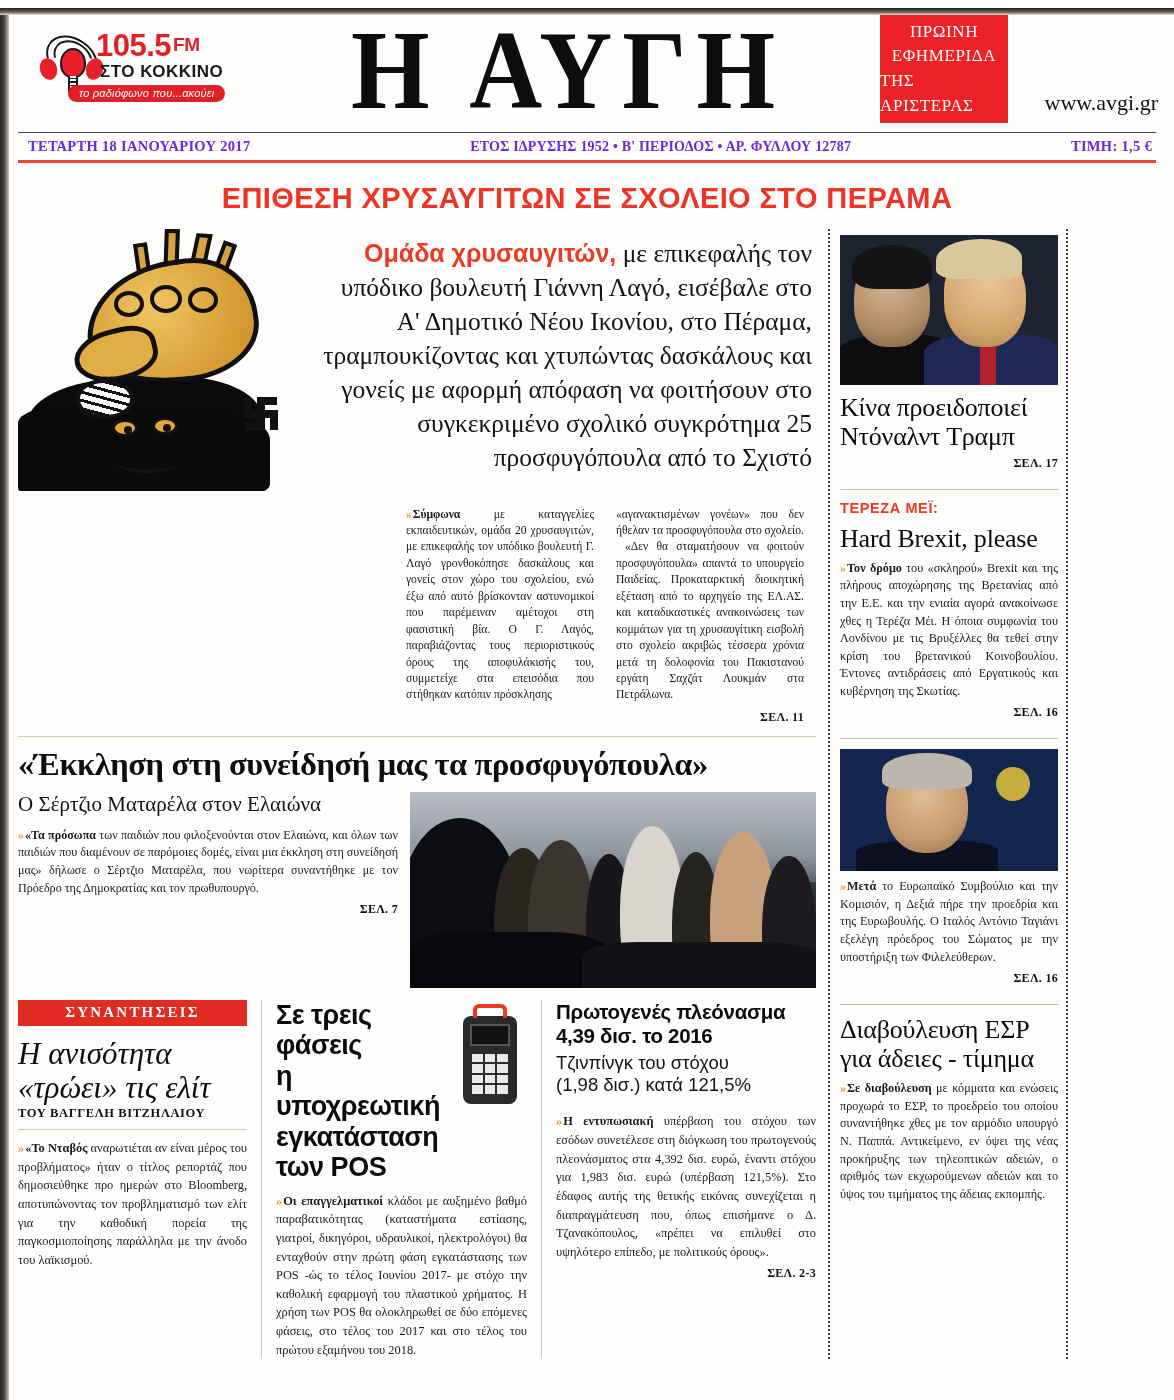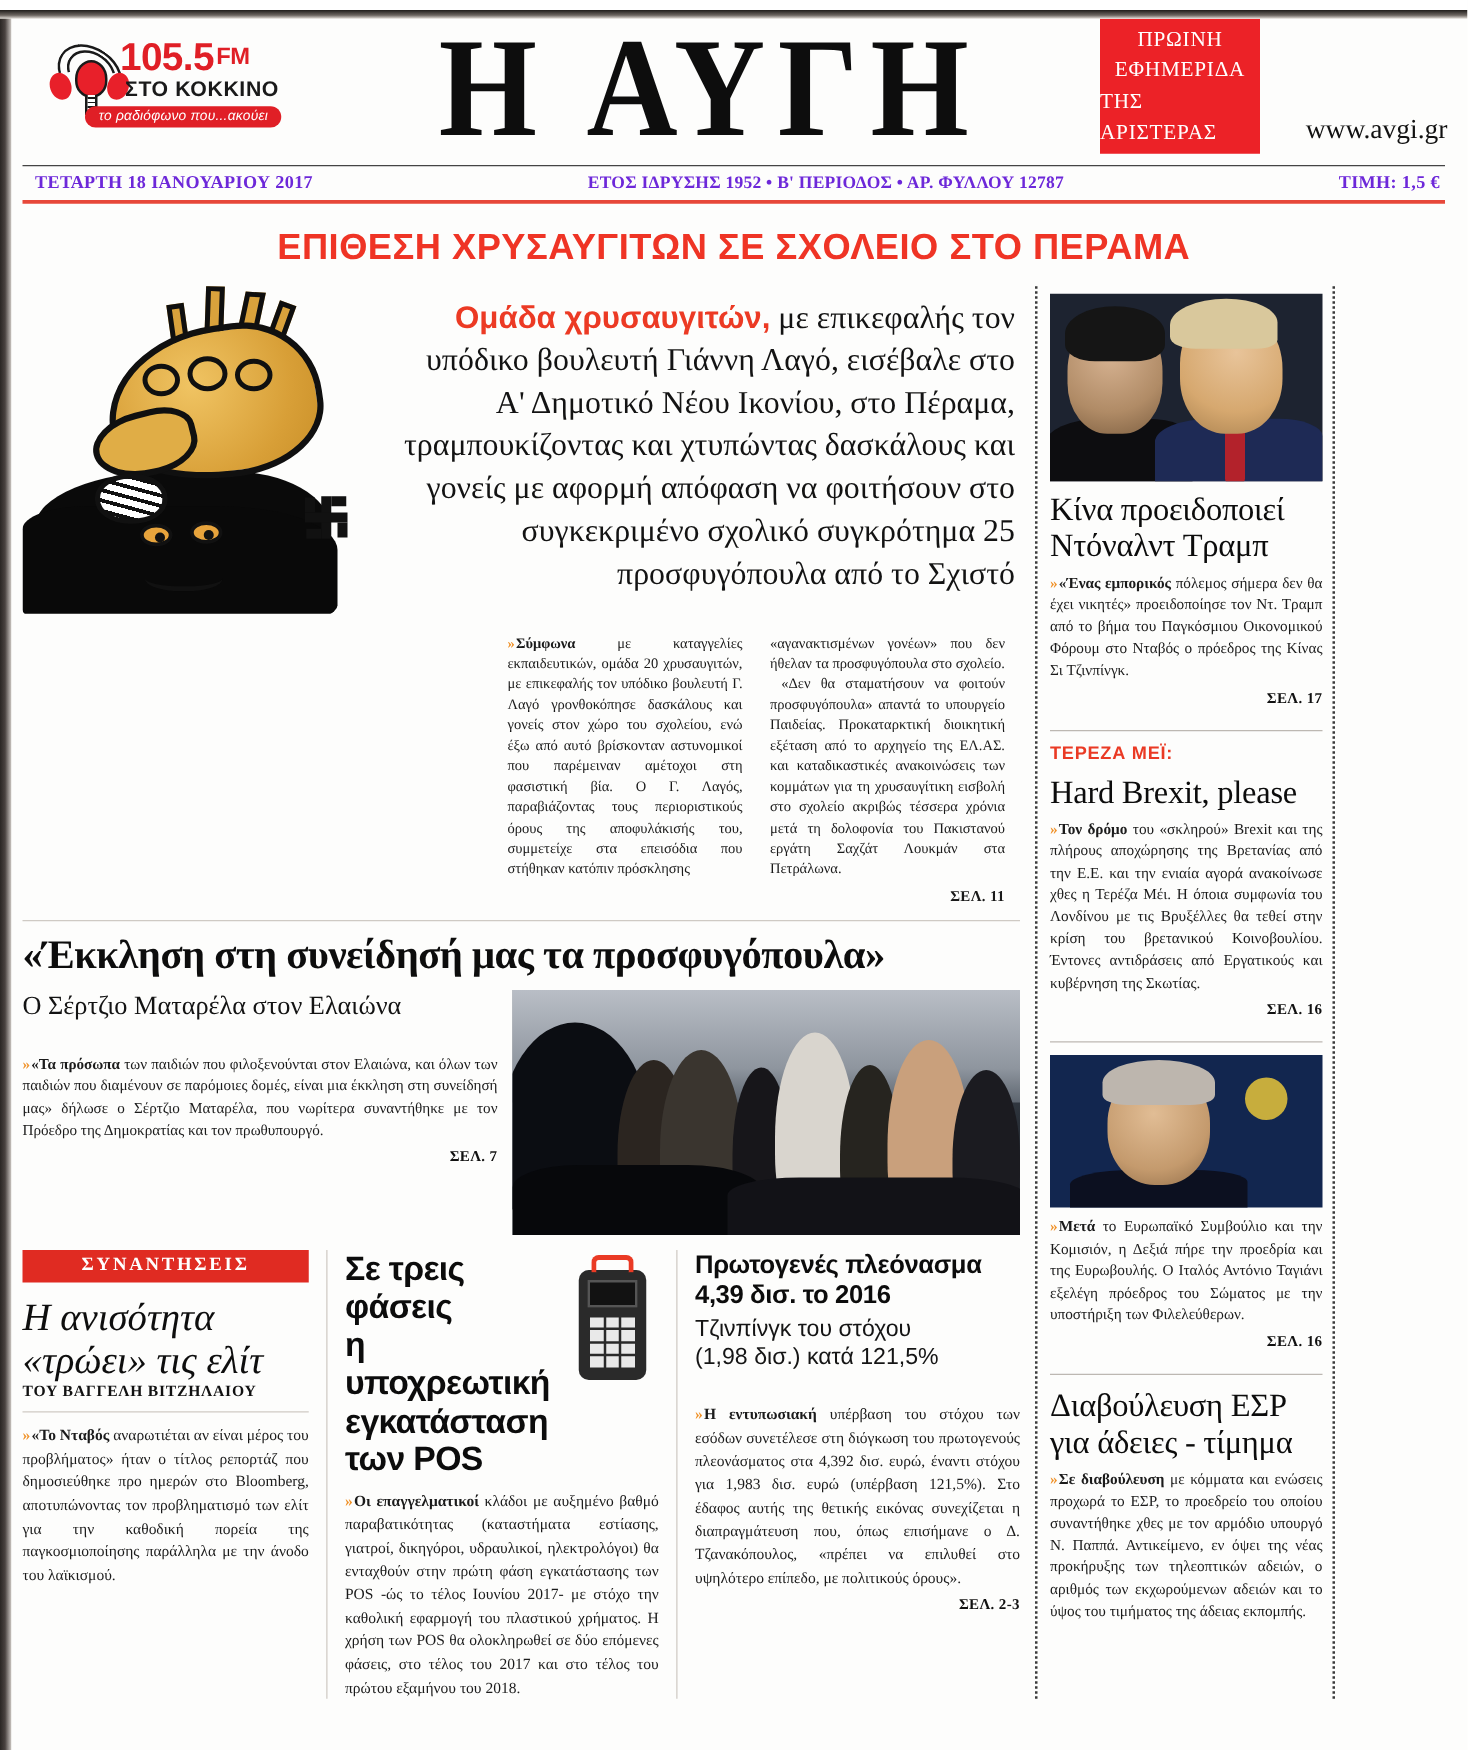--- a/index.html
+++ b/index.html
@@ -292,21 +292,21 @@
   .matt-block { margin-top: 10px; border-top: 1px solid #cfcac4; padding-top: 10px; position: relative; }
   .matt-head {
     font-family: "Liberation Serif", serif;
     font-weight: 700; font-size: 32.5px; letter-spacing: -0.4px;
     color: #0d0d0d; line-height: 1.1; white-space: nowrap;
   }
   .matt-row { display: flex; margin-top: 9px; }
   .matt-left { width: 392px; flex: 0 0 auto; padding-right: 12px; }
   .matt-sub {
     font-family: "Liberation Serif", serif;
-    font-size: 21px; color: #131313; margin-bottom: 26px;
+    font-size: 21px; color: #131313; margin-bottom: 10px;
   }
   .matt-body {
     font-family: "Liberation Serif", serif;
     font-size: 12.1px; line-height: 1.46; text-align: justify; color: #1b1b1b;
   }
   .matt-photo {
     flex: 1 1 auto; height: 196px; position: relative; overflow: hidden;
     background: linear-gradient(175deg,#7c8490 0%, #4c545f 28%, #2a3038 60%, #191d22 100%);
   }
   .mp-crowd { position: absolute; border-radius: 50% 50% 42% 42%; }
@@ -593,21 +593,21 @@
 
         <div class="bc bc3">
           <div class="sur-head">
             <div>Πρωτογενές πλεόνασμα</div>
             <div>4,39 δισ. το 2016</div>
           </div>
           <div class="sur-sub">
             <div>Τζινπίνγκ του στόχου</div>
             <div>(1,98 δισ.) κατά 121,5%</div>
           </div>
-          <div class="op-body" style="margin-top:26px;">
+          <div class="op-body" style="margin-top:16px;">
             <span class="arrow">»</span><span class="bold-lead">Η εντυπωσιακή</span><span> υπέρβαση του στόχου των εσόδων συνετέλεσε στη διόγκωση του πρωτογενούς πλεονάσματος στα 4,392 δισ. ευρώ, έναντι στόχου για 1,983 δισ. ευρώ (υπέρβαση 121,5%). Στο έδαφος αυτής της θετικής εικόνας συνεχίζεται η διαπραγμάτευση που, όπως επισήμανε ο Δ. Τζανακόπουλος, «πρέπει να επιλυθεί στο υψηλότερο επίπεδο, με πολιτικούς όρους».</span>
           </div>
           <div class="sel">ΣΕΛ. 2-3</div>
         </div>
 
       </div>
     </div>
 
     <div class="col-right">
 
@@ -618,23 +618,20 @@
           <div class="px xi-hair hair-fade"></div>
           <div class="px tr-body"></div>
           <div class="px tr-tie"></div>
           <div class="px tr-head"></div>
           <div class="px tr-hair hair-fade"></div>
         </div>
         <div class="rail-head">
           <div>Κίνα προειδοποιεί</div>
           <div>Ντόναλντ Τραμπ</div>
         </div>
-        <div class="rail-body">
-          <span class="arrow">»</span><span class="bold-lead">«Ένας εμπορικός</span><span> πόλεμος σήμερα δεν θα έχει νικητές» προειδοποίησε τον Ντ. Τραμπ από το βήμα του Παγκόσμιου Οικονομικού Φόρουμ στο Νταβός ο πρόεδρος της Κίνας Σι Τζινπίνγκ.</span>
-        </div>
         <div class="sel">ΣΕΛ. 17</div>
       </div>
 
       <div class="rail-rule"></div>
 
       <div class="rail-item">
         <div class="rail-kicker">ΤΕΡΕΖΑ ΜΕΪ:</div>
         <div class="rail-head serif-en">Hard Brexit, please</div>
         <div class="rail-body">
           <span class="arrow">»</span><span class="bold-lead">Τον δρόμο</span><span> του «σκληρού» Brexit και της πλήρους αποχώρησης της Βρετανίας από την Ε.Ε. και την ενιαία αγορά ανακοίνωσε χθες η Τερέζα Μέι. Η όποια συμφωνία του Λονδίνου με τις Βρυξέλλες θα τεθεί στην κρίση του βρετανικού Κοινοβουλίου. Έντονες αντιδράσεις από Εργατικούς και κυβέρνηση της Σκωτίας.</span>

